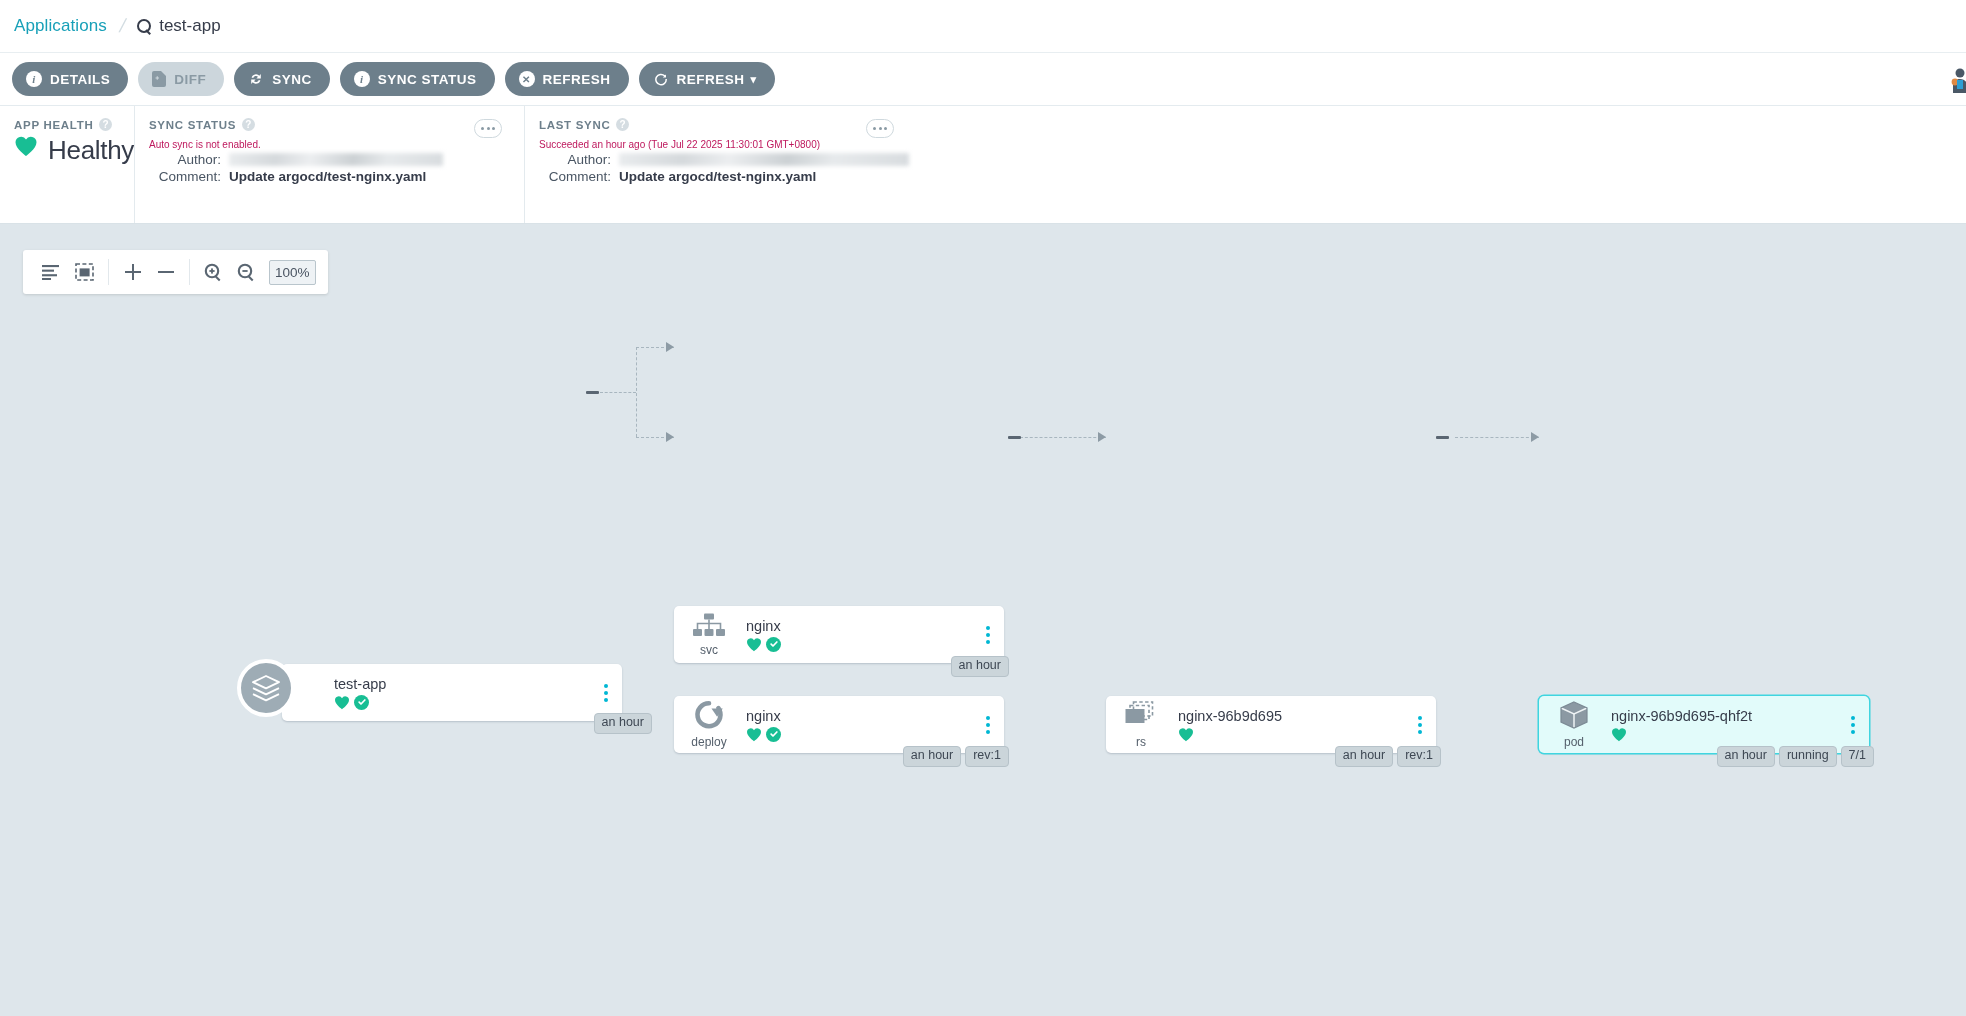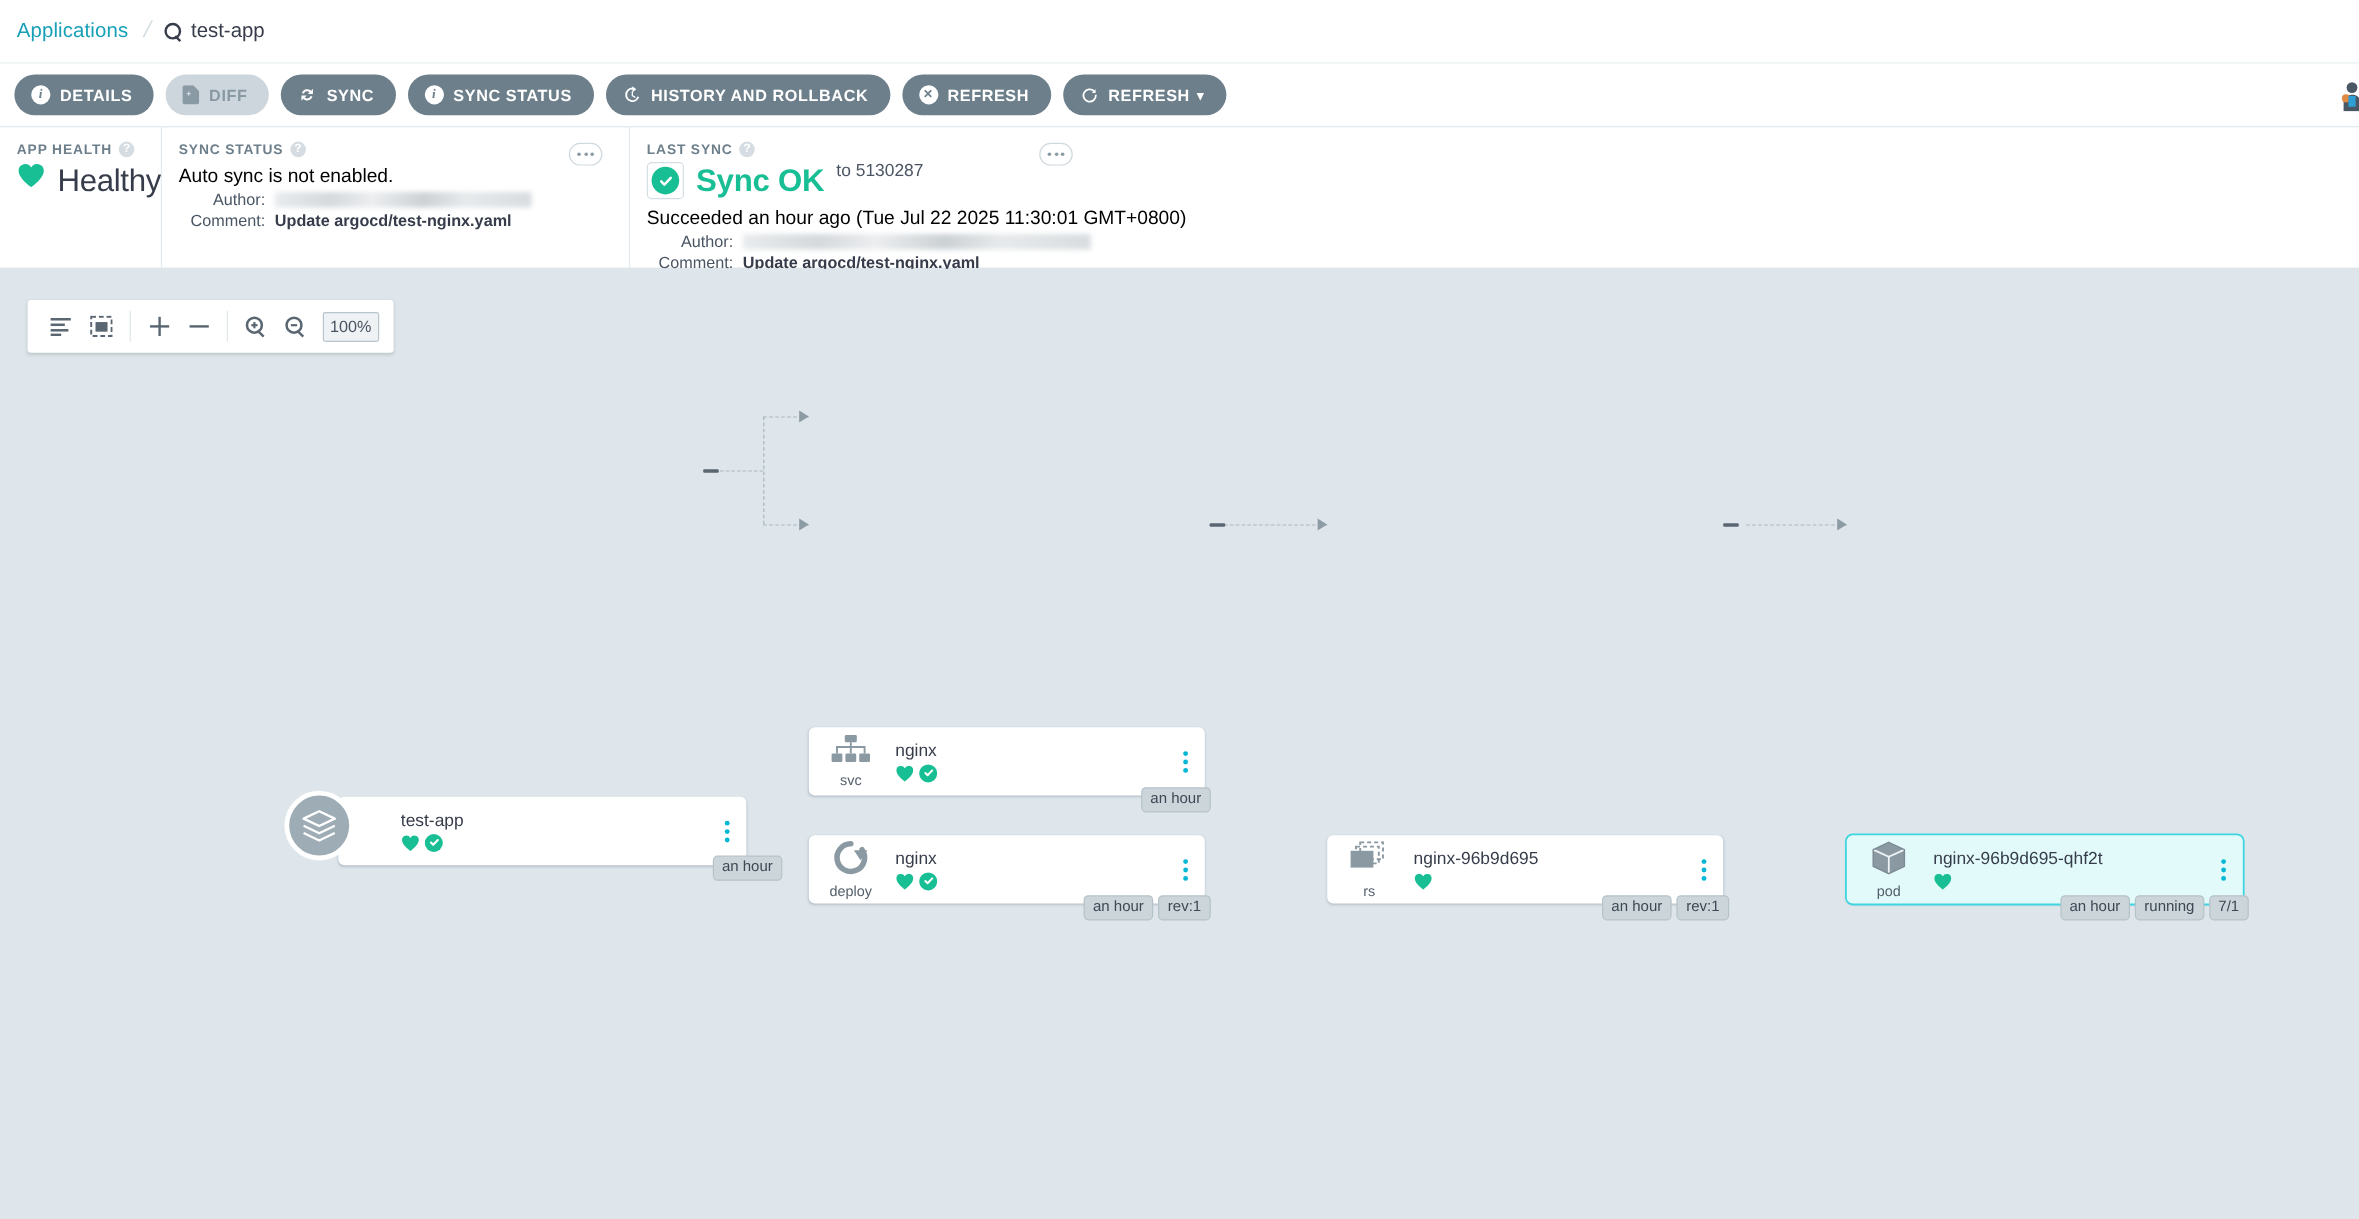--- a/index.html
+++ b/index.html
@@ -141,21 +141,21 @@
     width: 23px; height: 23px; border-radius: 50%;
     background: #18be94; flex: none;
     display: flex; align-items: center; justify-content: center;
   }
   .check-circle svg { display: block; }
   .check-boxed {
     border: 1px solid #d5dee3; border-radius: 4px;
     padding: 3px; display: inline-flex; background: #fff;
   }
 
-  .sub-line { font-size: 16px; color: #000000; margin-top: 8px; }
+  .sub-line { font-size: 10px; color: #be185d; margin-top: 8px; }
   .kv-row { display: flex; font-size: 13.5px; margin-top: 2px; }
   .kv-key { color: #495563; text-align: right; width: 72px; flex: none; }
   .kv-val { color: #363c4a; font-weight: bold; margin-left: 8px; }
   .redacted {
     margin-left: 8px;
     height: 13px; width: 214px;
     background: linear-gradient(100deg,#e9ecee 0%,#d5d9dc 22%,#eceef0 38%,#ccd1d4 58%,#e7eaec 74%,#d8dcdf 100%);
     filter: blur(2.2px);
     border-radius: 1px;
     align-self: center;
@@ -314,29 +314,20 @@
     <span>SYNC</span>
   </button>
 
   <button class="tbtn">
     <span class="ico">
         <span class="circ-i">i</span>
       </span>
     <span>SYNC STATUS</span>
   </button>
 
-  <button class="tbtn">
-    <span class="ico">
-      <svg width="16" height="16" viewBox="0 0 16 16">
-          <path d="M8 2a6 6 0 1 0 5.7 7.9l-1.5-.5A4.4 4.4 0 1 1 8 3.6V6l3.2-2.6L8 0.8V2z" fill="#fff"></path>
-          <path d="M7.4 5.2h1.1v3.2l2.3 1.4-.6.9-2.8-1.7z" fill="#fff"></path>
-        </svg>
-    </span>
-    <span>HISTORY AND ROLLBACK</span>
-  </button>
 
   <button class="tbtn">
     <span class="ico">
         <span class="circ-x">✕</span>
       </span>
     <span>REFRESH</span>
   </button>
 
   <button class="tbtn">
     <span class="ico">
@@ -398,31 +389,20 @@
 
   <div class="panel divider" style="width:700px;">
     <div class="panel-dots" style="left:341px;">
       <span></span>
         <span></span>
         <span></span>
     </div>
     <div class="panel-title">
       <span>LAST SYNC</span>
       <span class="q-badge">?</span>
-    </div>
-    <div class="big-row">
-      <span class="check-boxed">
-        <span class="check-circle">
-          <svg width="14" height="14" viewBox="0 0 14 14">
-              <path d="M3 7.2l2.6 2.6L11 4.2" stroke="#fff" stroke-width="2.1" fill="none" stroke-linecap="round" stroke-linejoin="round"></path>
-            </svg>
-        </span>
-      </span>
-      <span class="syncok-text">Sync OK</span>
-      <span class="rev-text">to 5130287</span>
     </div>
     <div class="sub-line">Succeeded an hour ago (Tue Jul 22 2025 11:30:01 GMT+0800)</div>
     <div class="kv-row">
       <span class="kv-key">Author:</span>
       <span class="redacted wide"></span>
     </div>
     <div class="kv-row">
       <span class="kv-key">Comment:</span>
       <span class="kv-val">Update argocd/test-nginx.yaml</span>
     </div>

